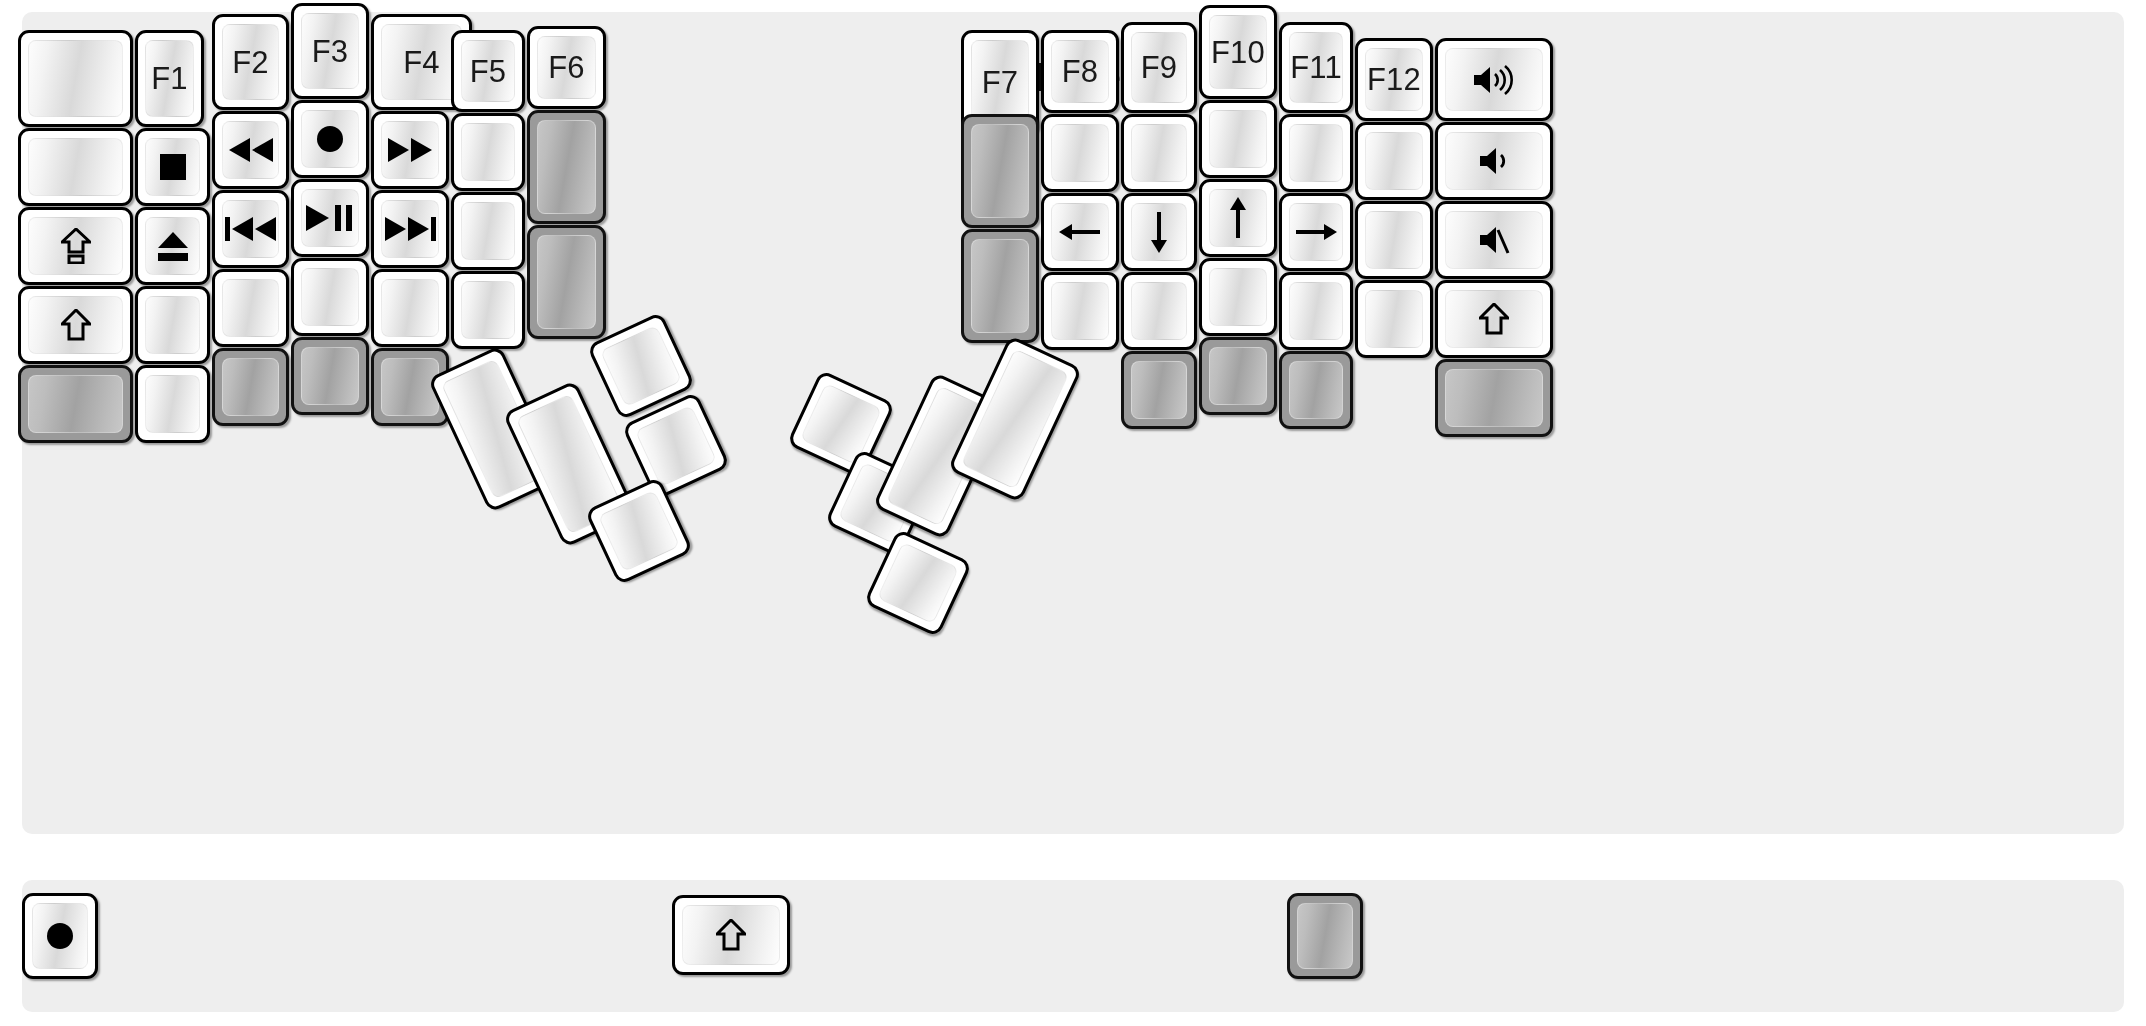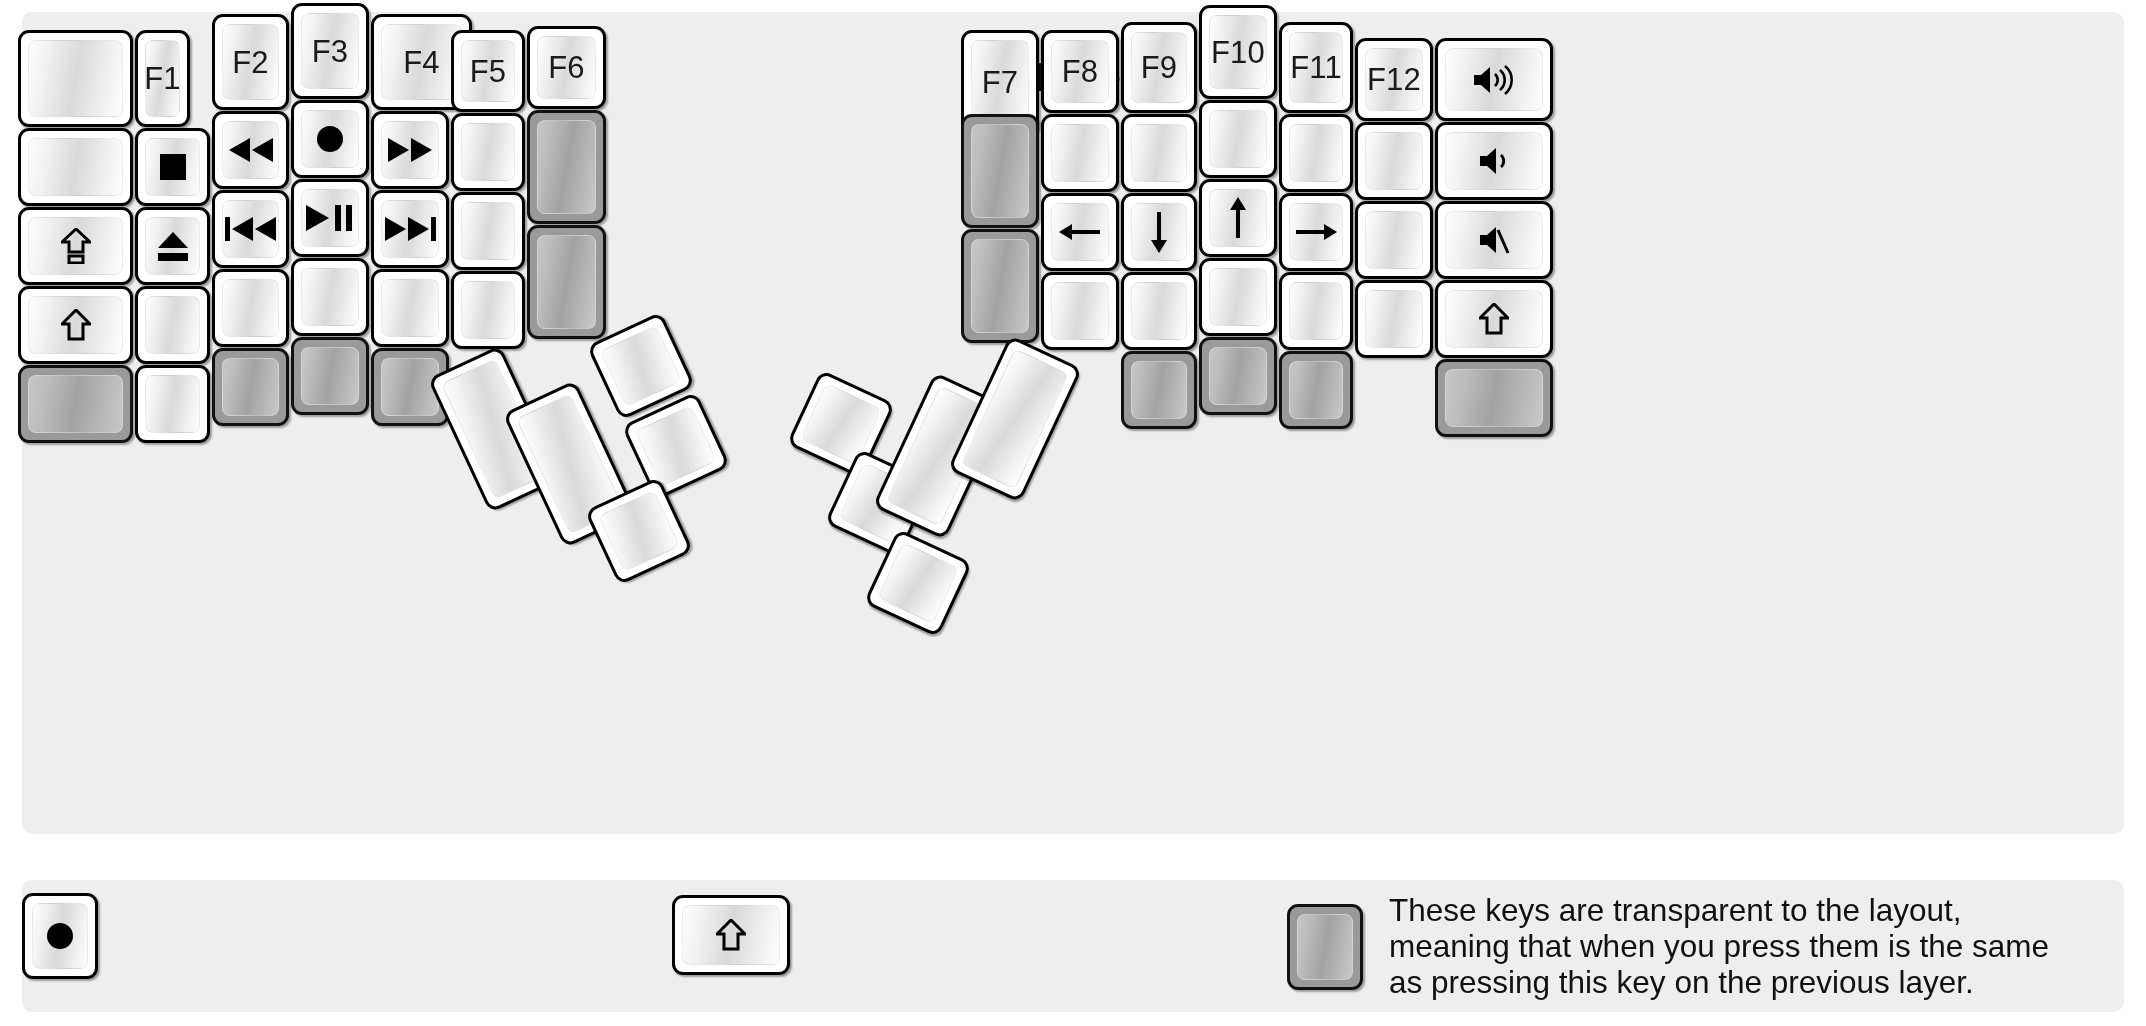--- a/index.html
+++ b/index.html
@@ -156,21 +156,21 @@
           <span class="glyph">
             <svg width="30" height="32" viewBox="0 0 30 32" fill="#000">
               <path d="M15 1 L29 15 L22 15 L22 30 L8 30 L8 15 L1 15 Z" fill="none" stroke="#000" stroke-width="3"></path>
             </svg>
           </span>
         </div>
       </div>
       <div class="key trans" style="left: 18px; top: 365px; width: 115px; height: 78px;">
         <div class="cap"></div>
       </div>
-      <div class="key" style="left: 135px; top: 30px; width: 55px; height: 97px; padding-left: 40px;">
+      <div class="key" style="left: 135px; top: 30px; width: 69px; height: 97px; padding-left: 40px;">
         <div class="cap">
           <span class="legend-text">F1</span>
         </div>
       </div>
       <div class="key" style="left: 135px; top: 128px; width: 75px; height: 78px;">
         <div class="cap">
           <span class="glyph">
             <svg width="30" height="30" viewBox="0 0 30 30" fill="#000">
               <rect x="2" y="2" width="26" height="26"></rect>
             </svg>
@@ -526,19 +526,16 @@
                 <path d="M15 1 L29 15 L22 15 L22 30 L8 30 L8 15 L1 15 Z" fill="none" stroke="#000" stroke-width="3"></path>
               </svg>
             </span>
           </div>
         </div>
       </div>
       <div class="legend-item" style="left: 1287px; top: 893px;">
         <div class="legend-swatch trans" style="width: 76px; height: 86px;">
           <div class="cap"></div>
         </div>
-        <div class="legend-caption">These keys are transparent to the layout,
-meaning that when you press them is the same
-as pressing this key on the previous layer.</div>
       </div>
     </div>
 
 </div>
 
 </body></html>

